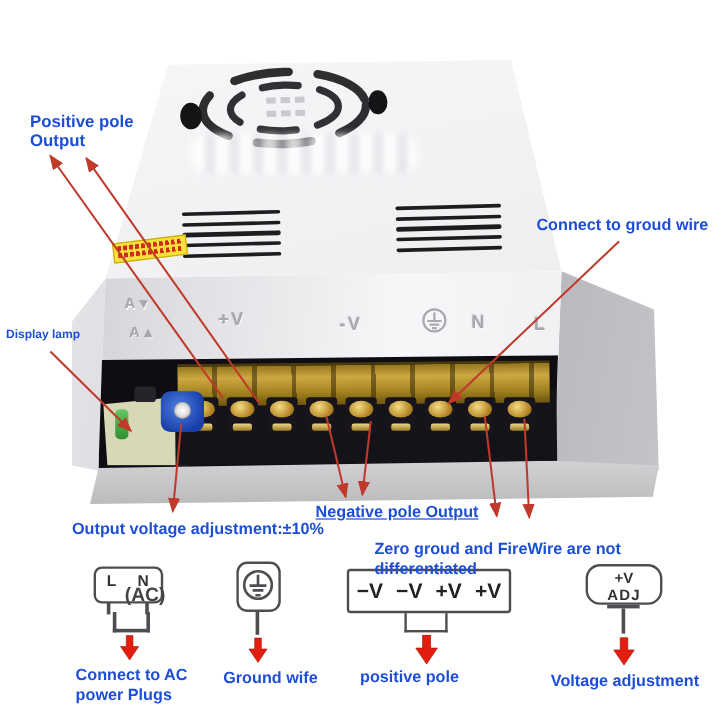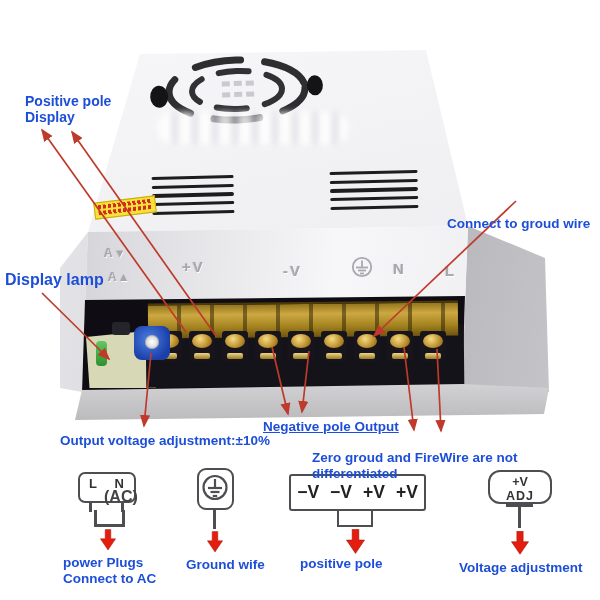--- a/index.html
+++ b/index.html
@@ -161,42 +161,42 @@
       <line x1="151" y1="353" x2="144" y2="426" marker-end="url(#ah)"></line>
       <line x1="272" y1="347" x2="288" y2="414" marker-end="url(#ah)"></line>
       <line x1="309" y1="351" x2="302" y2="412" marker-end="url(#ah)"></line>
       <line x1="404" y1="347" x2="414" y2="430" marker-end="url(#ah)"></line>
       <line x1="437" y1="349" x2="441" y2="431" marker-end="url(#ah)"></line>
     </g>
   </svg>
 
   <div class="lbl txt-layer" style="left:25px;top:93px;font-size:14px;">
     <div>Positive pole</div>
-    <div>Display</div>
-  </div>
-  <div class="lbl txt-layer" style="left:447px;top:180px;margin-top:36px;">Connect to groud wire</div>
-  <div class="lbl txt-layer" style="left:5px;top:272px;font-size:16px;">Display lamp</div>
+    <div>Output</div>
+  </div>
+  <div class="lbl txt-layer" style="left:447px;top:180px;">Connect to groud wire</div>
+  <div class="lbl txt-layer" style="left:5px;top:272px;font-size:10px;">Display lamp</div>
   <div class="lbl txt-layer" style="left:60px;top:433px;">Output voltage adjustment:±10%</div>
   <div class="lbl txt-layer" style="left:263px;top:419px;text-decoration:underline;">Negative pole Output</div>
   <div class="lbl txt-layer" style="left:312px;top:450px;">Zero groud and FireWire are not differentiated</div>
 
   <div class="box" style="left:78px;top:472px;width:58px;height:31px;border-radius:7px;">
     <span style="position:absolute;left:9px;top:2px;font-weight:bold;font-size:13px;color:#333;">L</span>
     <span style="position:absolute;right:10px;top:2px;font-weight:bold;font-size:13px;color:#333;">N</span>
     <span style="position:absolute;left:0;right:8px;top:14px;text-align:center;font-weight:bold;font-size:16px;color:#444;margin-left:24px;">(AC)</span>
   </div>
   <div class="bar" style="left:89px;top:502px;width:3px;height:10px;"></div>
   <div class="bar" style="left:121px;top:502px;width:3px;height:10px;"></div>
   <div class="ubracket" style="left:94px;top:510px;width:31px;height:17px;"></div>
   <svg class="block-arrow" style="position:absolute;left:100px;top:529px;width:16px;height:22px;" viewBox="0 0 20 26">
     <path d="M6.5 0 H13.5 V11.5 H19.5 L10 25.5 L0.5 11.5 H6.5 Z"></path>
     </svg>
   <div class="lbl" style="left:63px;top:555px;">
+    <div>Connect to AC</div>
     <div>power Plugs</div>
-    <div>Connect to AC</div>
   </div>
 
   <div class="box" style="left:197px;top:468px;width:37px;height:42px;border-radius:9px;">
     <svg style="position:absolute;left:2px;top:2px;width:28px;height:32px;" viewBox="0 0 28 30">
       <g stroke="#4e4e52" stroke-width="2.2" fill="none">
         <circle cx="14" cy="14.5" r="11.5"></circle>
         <line x1="14" y1="6" x2="14" y2="15"></line>
         <line x1="7" y1="15" x2="21" y2="15"></line>
         <line x1="9.5" y1="19" x2="18.5" y2="19"></line>
         <line x1="11.8" y1="23" x2="16.2" y2="23"></line>

